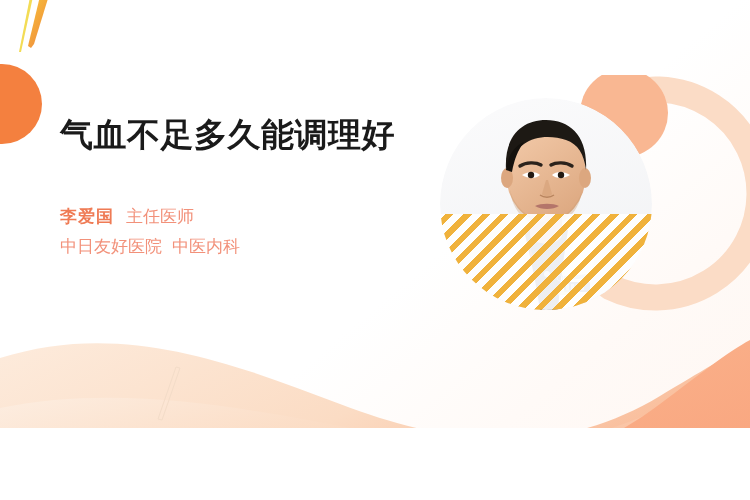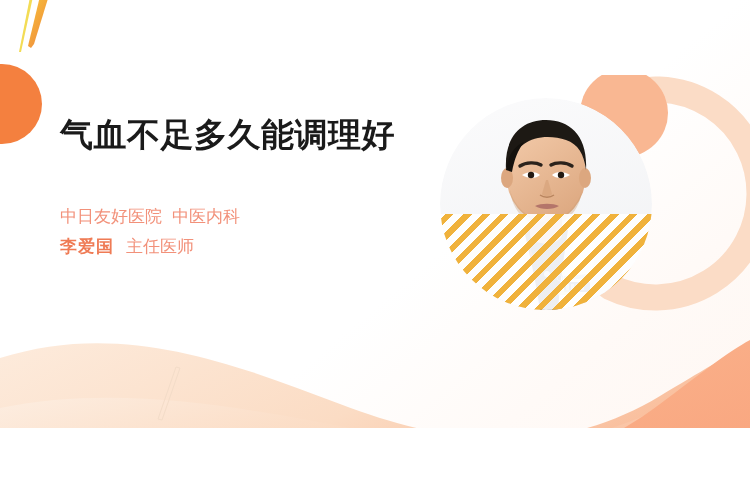--- a/index.html
+++ b/index.html
@@ -255,21 +255,21 @@
 
   <div class="stripes">
     <div class="stripes-inner"></div>
   </div>
 
   <div class="layer text-block">
     <div class="title">气血不足多久能调理好</div>
 
     <div class="doctor-meta">
       <div class="meta-row">
+        <span class="doctor-name">李爱国</span><span class="doctor-title">主任医师</span>
+      </div>
+      <div class="meta-row">
         <span class="hospital">中日友好医院</span><span class="department">中医内科</span>
       </div>
-      <div class="meta-row">
-        <span class="doctor-name">李爱国</span><span class="doctor-title">主任医师</span>
-      </div>
     </div>
   </div>
 
 </div>
 
 </body></html>

